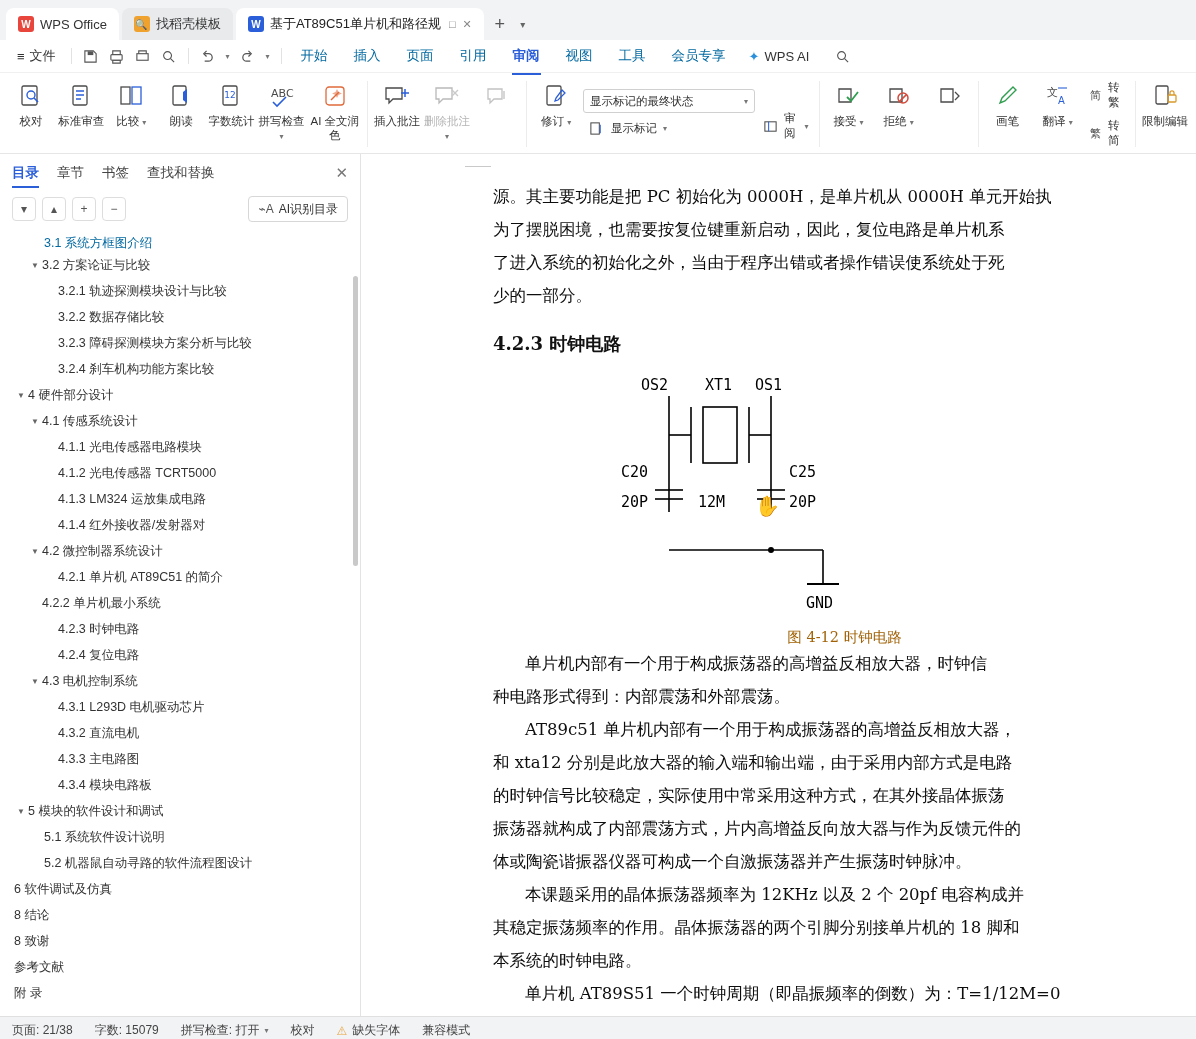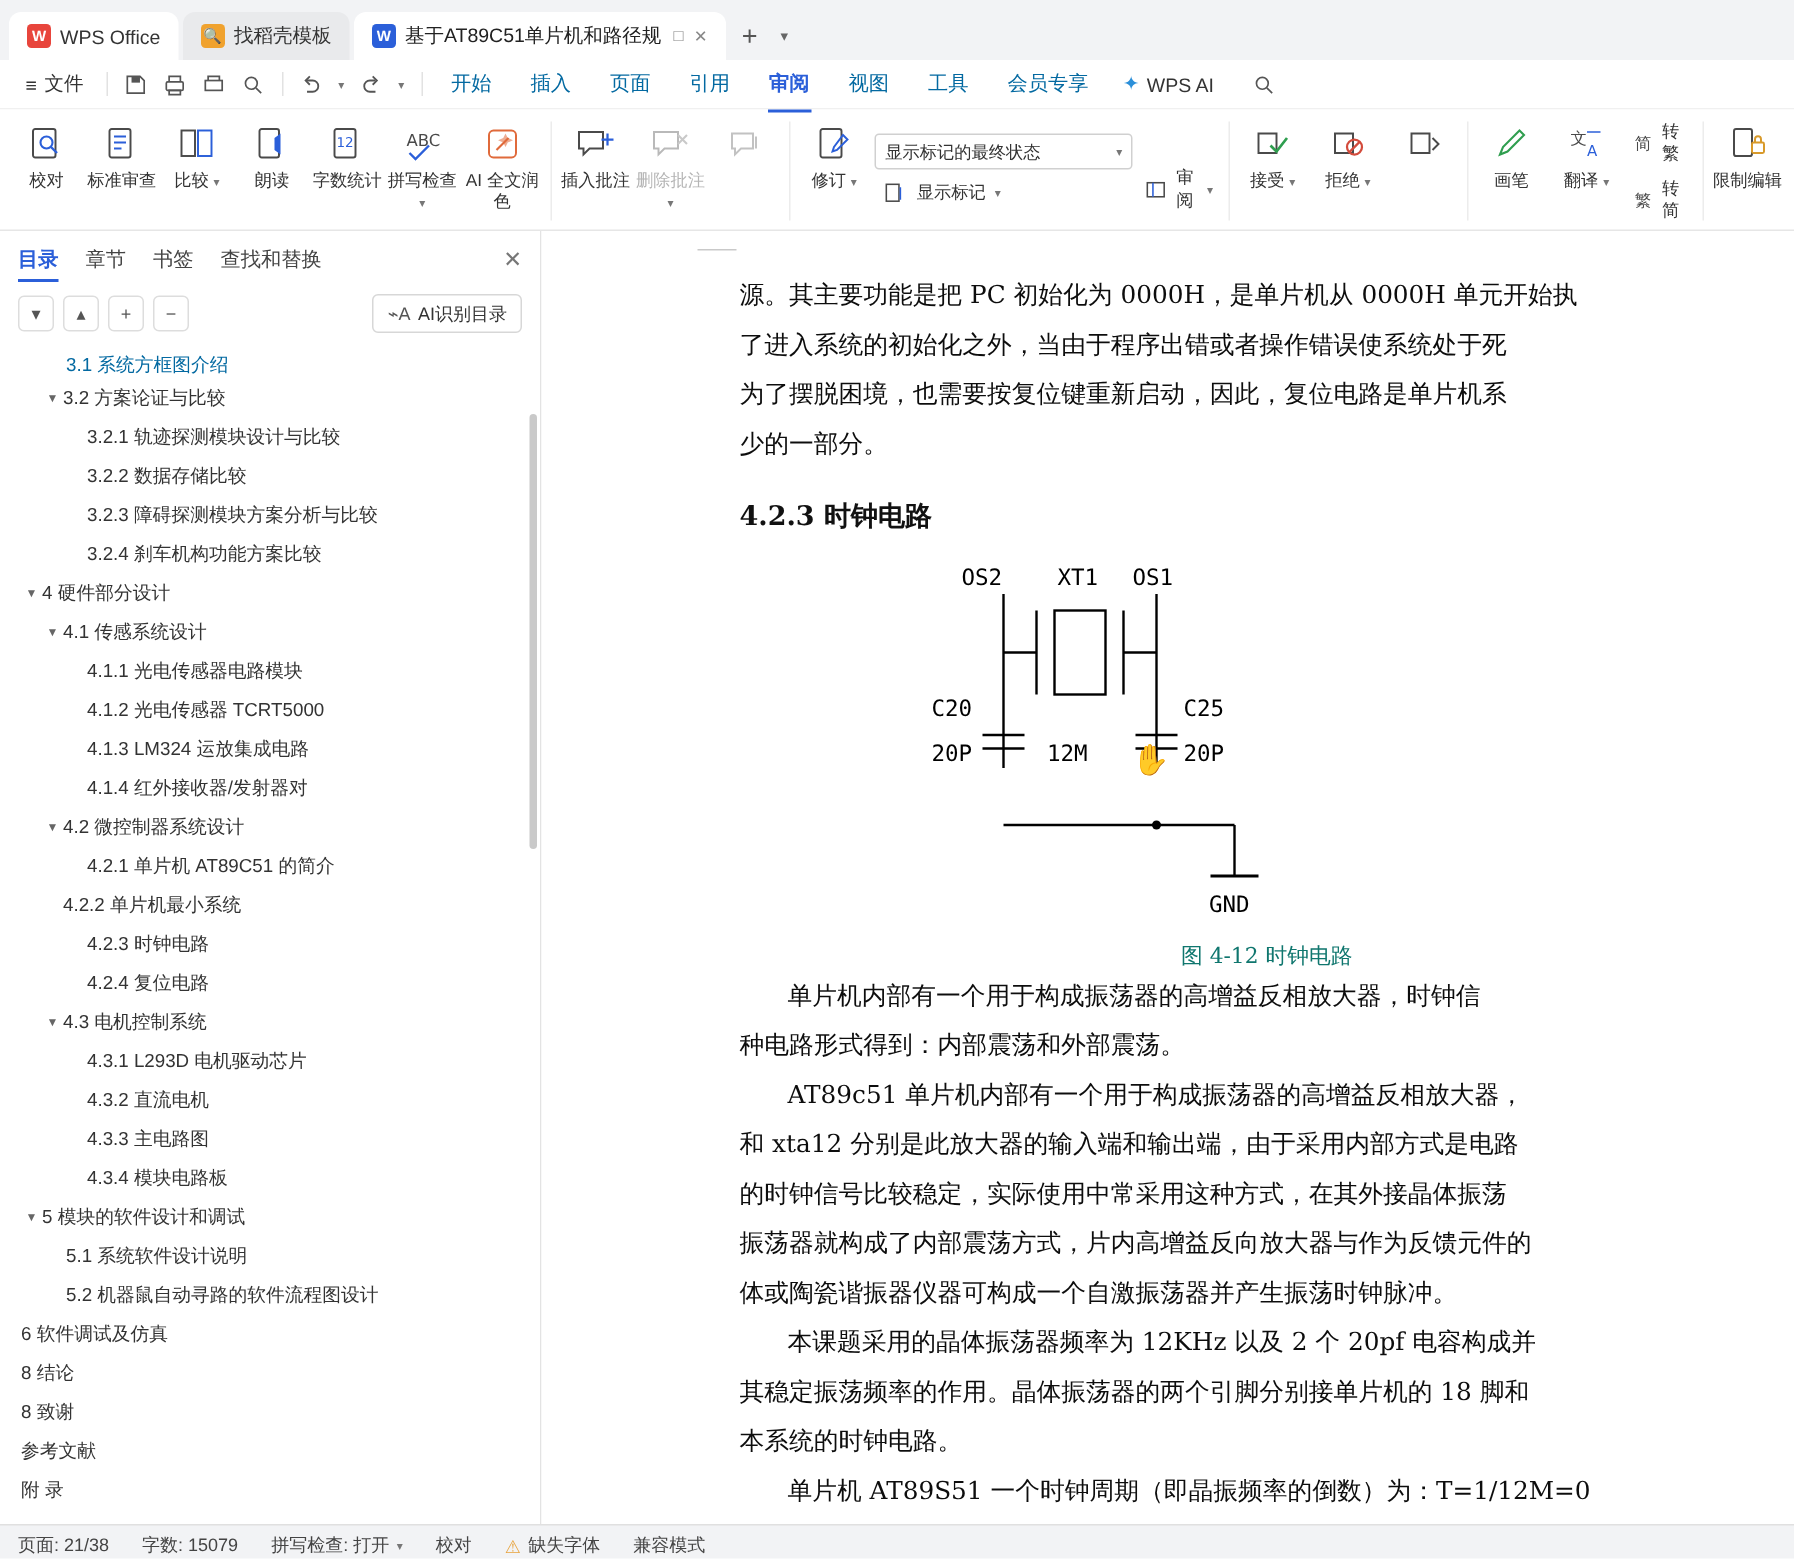--- a/index.html
+++ b/index.html
@@ -60,21 +60,21 @@
   .tocitem .tw{width:14px;display:flex;align-items:center;justify-content:center;color:#666;font-size:8px;}
   .scrollbar{position:absolute;right:2px;top:46px;width:5px;height:290px;background:#c9c9c9;border-radius:3px;}
 
   
   .docpane{flex:1;background:#ffffff;position:relative;overflow:hidden;}
   .page{position:absolute;left:14px;top:0;right:0;bottom:0;background:#fff;padding:26px 0 0 118px;}
   .hdr-rule{position:absolute;left:90px;top:12px;width:26px;height:1px;background:#c9c9c9;}
   .ptext{font-family:"DejaVu Serif","Liberation Serif",serif;font-size:16.5px;line-height:33px;color:#0d0d0d;}
   .p-ind{text-indent:32px;}
   .h3{font-family:"DejaVu Serif","Liberation Serif",serif;font-size:18px;font-weight:bold;color:#111;margin:20px 0 6px 0;}
-  .figcap{text-align:center;font-family:"DejaVu Serif","Liberation Serif",serif;font-size:14.5px;color:#0f766e;margin-top:6px;}
+  .figcap{text-align:center;font-family:"DejaVu Serif","Liberation Serif",serif;font-size:14.5px;color:#a16207;margin-top:6px;}
   .figure{height:250px;position:relative;margin-top:16px;}
   .cursor{position:absolute;left:262px;top:122px;font-size:20px;color:#111;}
 
   
   .statusbar{height:27px;background:#f2f3f5;border-top:1px solid #e0e0e0;display:flex;align-items:center;padding:0 12px;font-size:12px;color:#444;gap:22px;}
   .sb-item{display:flex;align-items:center;gap:5px;}
   .warnic{color:#e8a33d;font-size:12px;}
 </style>
 </head>
 <body>
@@ -517,22 +517,22 @@
         </div>
       <div class="scrollbar"></div>
     </div>
   </div>
 
   <div class="docpane">
     <div class="page">
       <div class="hdr-rule"></div>
 
       <div class="ptext">源。其主要功能是把 PC 初始化为 0000H，是单片机从 0000H 单元开始执</div>
+      <div class="ptext">为了摆脱困境，也需要按复位键重新启动，因此，复位电路是单片机系</div>
       <div class="ptext">了进入系统的初始化之外，当由于程序出错或者操作错误使系统处于死</div>
-      <div class="ptext">为了摆脱困境，也需要按复位键重新启动，因此，复位电路是单片机系</div>
       <div class="ptext">少的一部分。</div>
 
       <div class="h3">4.2.3 时钟电路</div>
 
       <div class="figure">
         <svg width="470" height="250" viewBox="0 0 470 250">
 
           <rect x="210" y="35" width="34" height="56" fill="none" stroke="#000" stroke-width="1.6"></rect>
           <line x1="198" y1="35" x2="198" y2="91" stroke="#000" stroke-width="1.6"></line>
           <line x1="256" y1="35" x2="256" y2="91" stroke="#000" stroke-width="1.6"></line>

